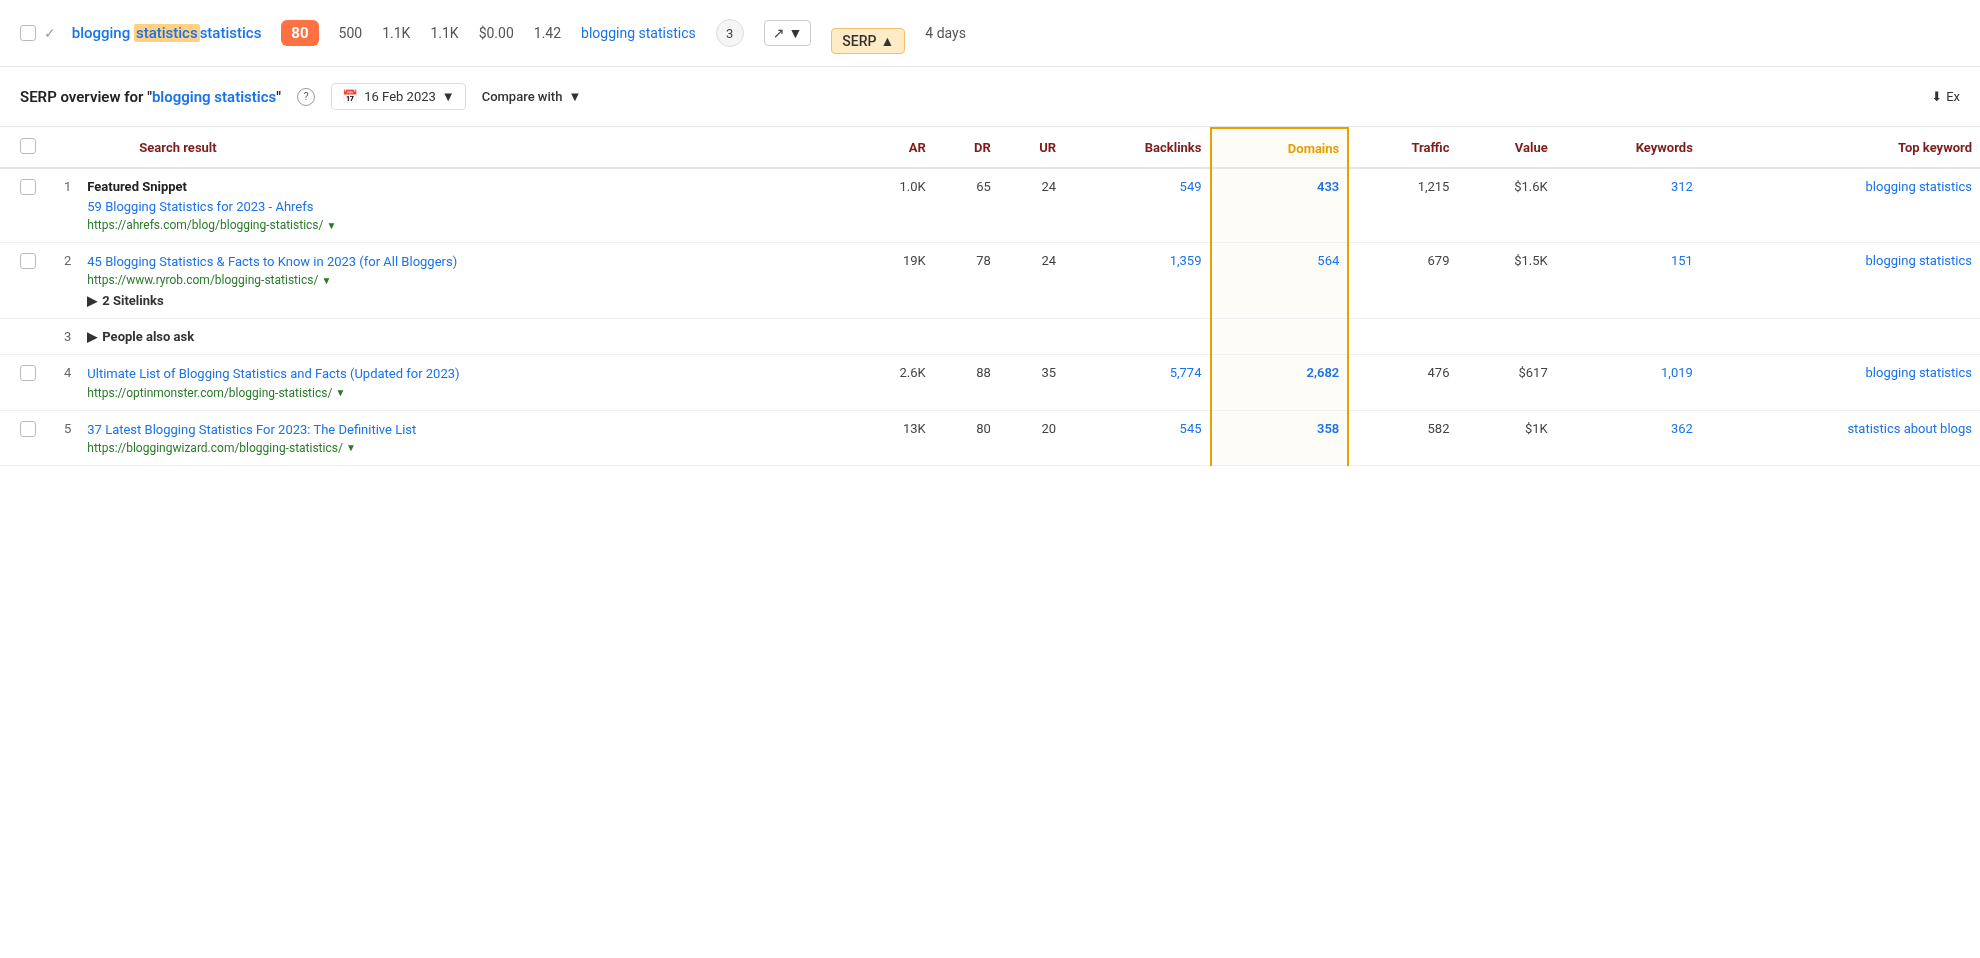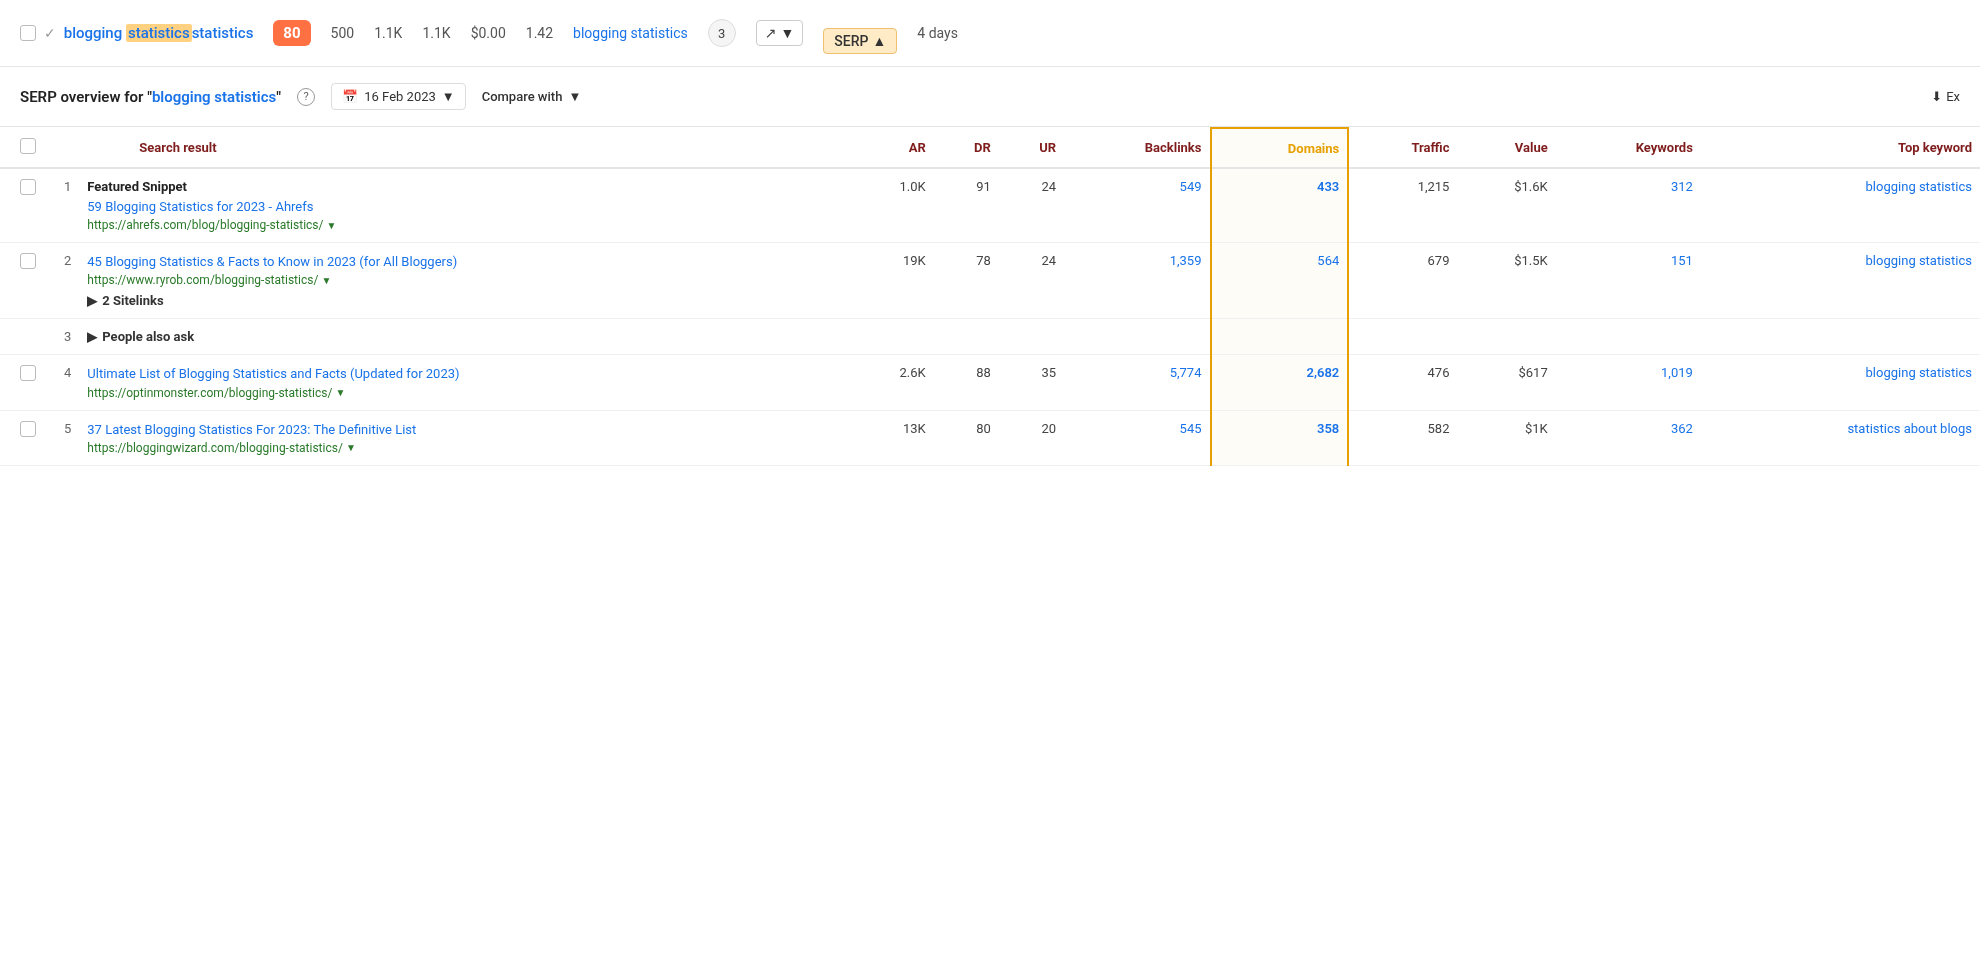--- a/index.html
+++ b/index.html
@@ -241,21 +241,21 @@
       display: inline-block;
     }
   </style>
 </head>
 <body>
 
 <div class="keyword-bar">
   <div class="checkbox-area">
     <span class="cb"></span>
     <span class="check-icon">✓</span>
-    <span style="color:#1a73e8;font-weight:500;font-size:15px;">blogging <span class="keyword-highlight">statistics</span>statistics</span>
+    <span style="color:#1a73e8;font-weight:500;font-size:15px;margin-left:8px;">blogging <span class="keyword-highlight">statistics</span>statistics</span>
   </div>
   <div class="score-badge">80</div>
   <span class="metric-val">500</span>
   <span class="metric-val">1.1K</span>
   <span class="metric-val">1.1K</span>
   <span class="metric-val">$0.00</span>
   <span class="metric-val">1.42</span>
   <span class="keyword-text-right">blogging statistics</span>
   <div class="number-badge">3</div>
   <div class="trend-btn">
@@ -317,21 +317,21 @@
       <td class="num-col">1</td>
       <td class="content-col">
         <span class="featured-label">Featured Snippet</span>
         <a class="link-title">59 Blogging Statistics for 2023 - Ahrefs</a>
         <span class="link-url">
           https://ahrefs.com/blog/blogging-statistics/
           <span class="dropdown-arrow">▼</span>
         </span>
       </td>
       <td>1.0K</td>
-      <td>91</td>
+      <td>65</td>
       <td>24</td>
       <td style="color:#1a73e8;">549</td>
       <td class="domains-col-highlight" style="color:#1a73e8;font-weight:600;">433</td>
       <td>1,215</td>
       <td>$1.6K</td>
       <td style="color:#1a73e8;">312</td>
       <td style="color:#1a73e8;">blogging statistics</td>
     </tr>
 
     <tr>

